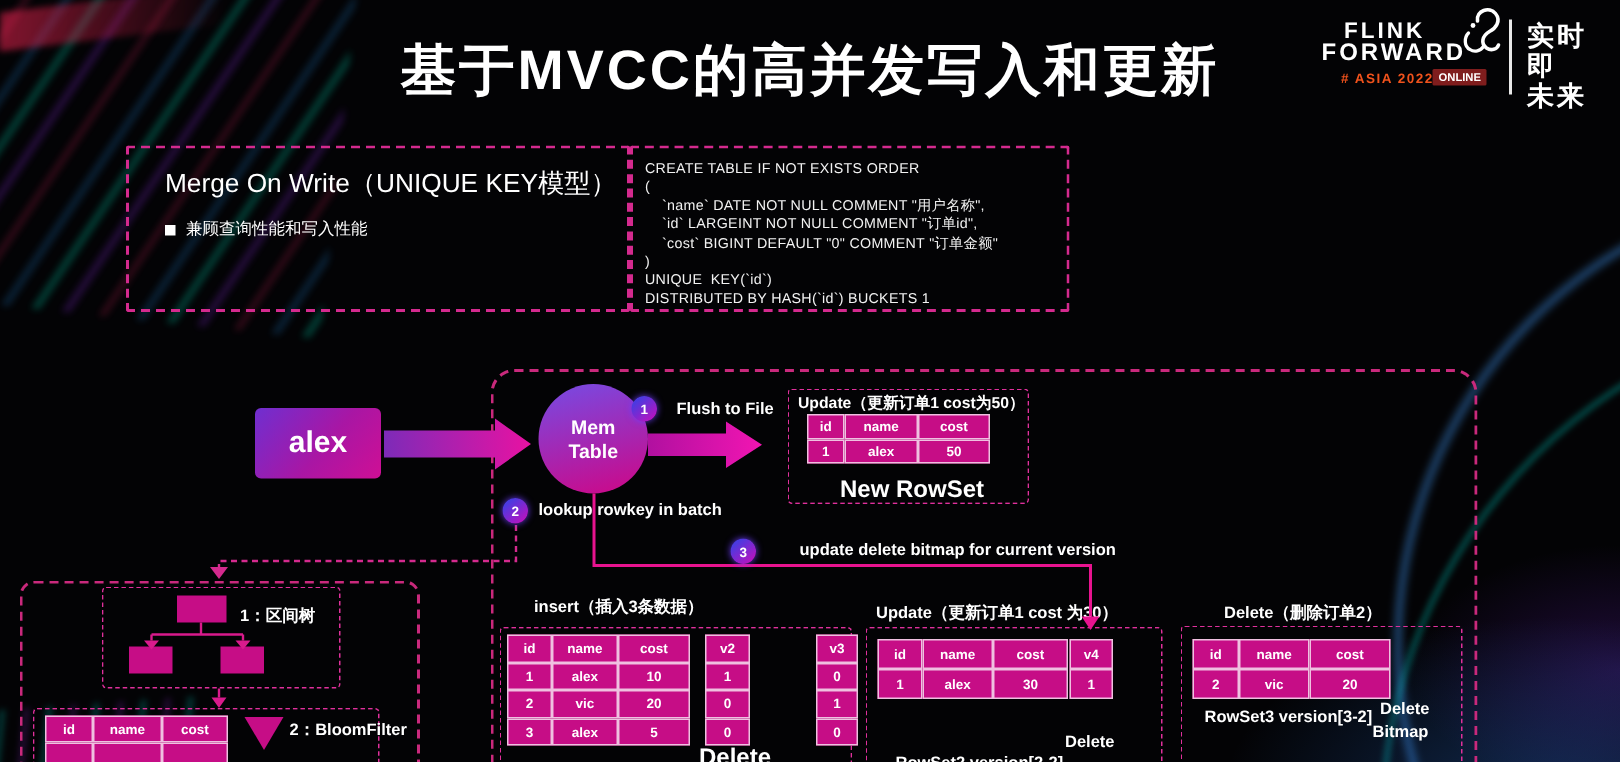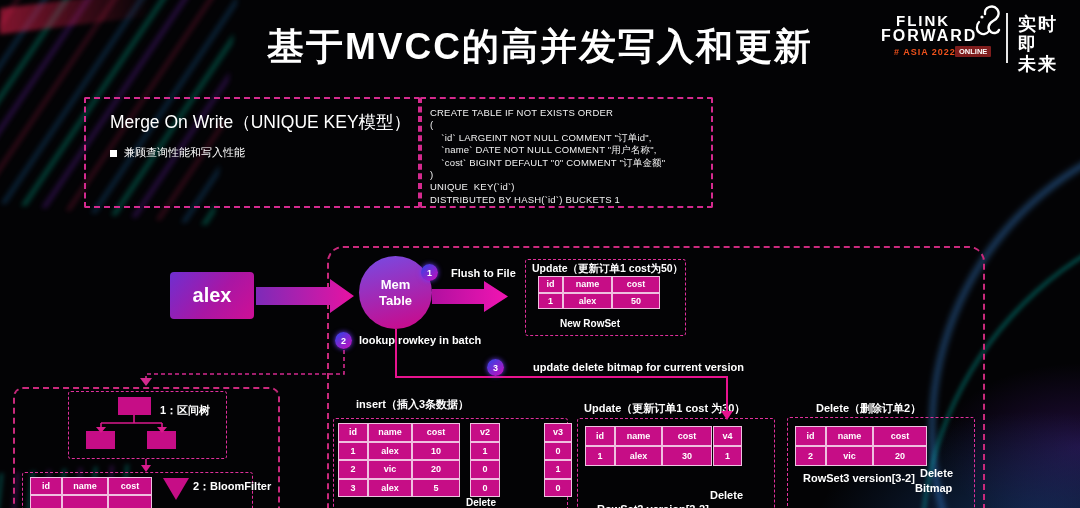--- a/index.html
+++ b/index.html
@@ -76,21 +76,21 @@
                background:linear-gradient(130deg,#6f2fd0 0%,#a916a4 55%,#cf0f95 100%);
                display:flex; align-items:center; justify-content:center;
                font-size:20px; font-weight:bold; }
   .mem-circle { left:359px; top:256px; width:73px; height:73px; border-radius:50%;
                 background:linear-gradient(165deg,#7e45db 10%,#c60d8f 90%);
                 display:flex; flex-direction:column; align-items:center; justify-content:center;
                 font-size:13px; font-weight:bold; line-height:16px; }
   .step-lbl { font-size:11px; }
 
   .sec-title { font-size:10.5px; }
-  .cap { font-size:10px; }
+  .cap { font-size:16px; }
 </style>
 </head>
 <body>
 
 <div id="canvas">
 
   <div class="fx fx-tl"></div>
   <div class="fx fx-red"></div>
   <div class="fx fx-arc1"></div>
   <div class="fx fx-arc2"></div>
@@ -120,22 +120,22 @@
 
   <div class="abs merge-box z2"></div>
   <div class="lbl merge-title z3">Merge On Write（UNIQUE KEY模型）</div>
   <div class="abs bullet-sq z3"></div>
   <div class="lbl bullet-tx z3">兼顾查询性能和写入性能</div>
 
   <div class="abs sql-box z2"></div>
   <div class="sql z3">
     <div>CREATE TABLE IF NOT EXISTS ORDER</div>
     <div>(</div>
+    <div>    `name` DATE NOT NULL COMMENT "用户名称",</div>
     <div>    `id` LARGEINT NOT NULL COMMENT "订单id",</div>
-    <div>    `name` DATE NOT NULL COMMENT "用户名称",</div>
     <div>    `cost` BIGINT DEFAULT "0" COMMENT "订单金额"</div>
     <div>)</div>
     <div>UNIQUE  KEY(`id`)</div>
     <div>DISTRIBUTED BY HASH(`id`) BUCKETS 1</div>
   </div>
 
   <div class="dash-big z2" style="left:327px; top:246px; width:658px; height:290px;"></div>
 
   <div class="abs write-box z3">
     <span>alex</span>

